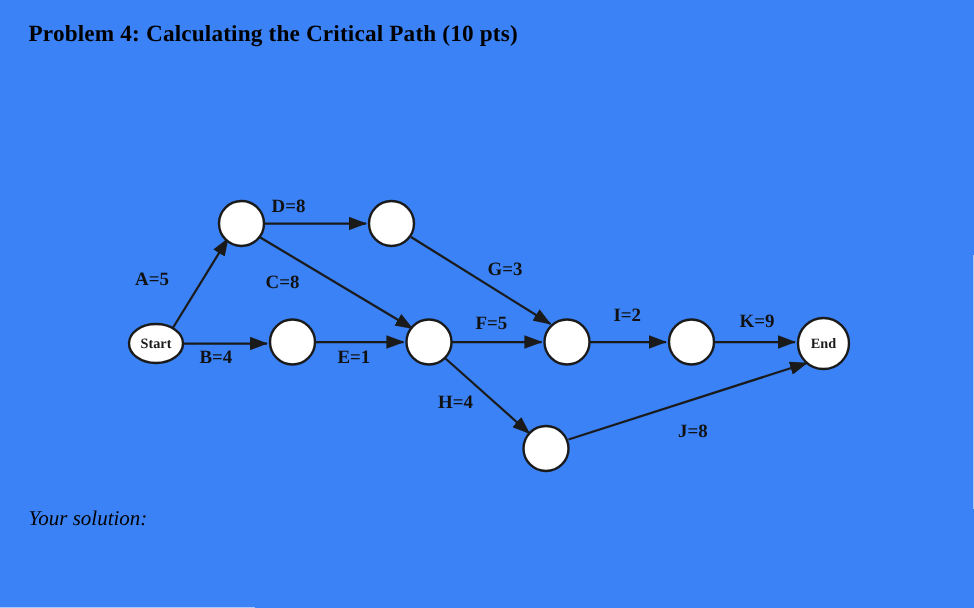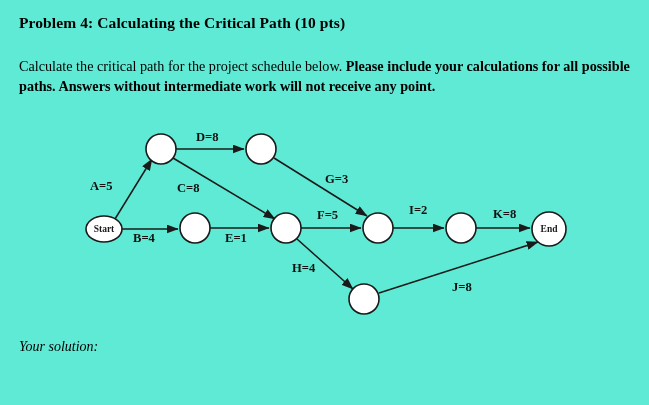--- a/index.html
+++ b/index.html
@@ -9,21 +9,21 @@
   }
   body {
     font-family: "Liberation Serif", "DejaVu Serif", serif;
     color: #000000;
   }
   #page {
     position: relative;
     width: 649px;
     height: 405px;
     overflow: hidden;
-    background: #5eead4;
+    background: #3b82f6;
   }
   .title {
     position: absolute;
     left: 19px;
     top: 14px;
     font-size: 15.5px;
     font-weight: bold;
     letter-spacing: 0.1px;
     white-space: nowrap;
   }
@@ -86,23 +86,20 @@
     white-space: nowrap;
   }
 </style>
 </head>
 <body>
 
 <div id="page">
 
   <div class="title">Problem 4: Calculating the Critical Path (10 pts)</div>
 
-  <div class="prompt">
-    <span class="normal">Calculate the critical path for the project schedule below. </span><span class="bold">Please include your calculations for all possible paths. Answers without intermediate work will not receive any point.</span>
-  </div>
 
   <svg id="diagram" viewBox="0 0 649 405" xmlns="http://www.w3.org/2000/svg">
     <defs>
       <marker id="arrowhead" markerWidth="8" markerHeight="6" refX="7.6" refY="3" orient="auto" markerUnits="strokeWidth">
         <path d="M0,0 L8,3 L0,6 z" fill="#1a1a1a"></path>
       </marker>
     </defs>
 
     <g>
       <line class="edge-line" x1="115" y1="219" x2="152" y2="159" marker-end="url(#arrowhead)"></line>
@@ -131,26 +128,26 @@
       <circle class="node-circle" cx="364" cy="299" r="15"></circle>
 
       <circle class="terminal-shape" cx="549" cy="229" r="17"></circle>
       <text class="terminal-text" x="549" y="230">End</text>
     </g>
   </svg>
 
   <div>
     <div class="edge-label" style="left:90px; top:180px;">A=5</div>
     <div class="edge-label" style="left:133px; top:232px;">B=4</div>
-    <div class="edge-label" style="left:196px; top:131px;">D=8</div>
+    <div class="edge-label" style="left:181px; top:131px;">D=8</div>
     <div class="edge-label" style="left:177px; top:182px;">C=8</div>
     <div class="edge-label" style="left:225px; top:232px;">E=1</div>
     <div class="edge-label" style="left:325px; top:173px;">G=3</div>
     <div class="edge-label" style="left:317px; top:209px;text-align:center;">F=5</div>
     <div class="edge-label" style="left:292px; top:262px;">H=4</div>
     <div class="edge-label" style="left:409px; top:204px;">I=2</div>
-    <div class="edge-label" style="left:493px; top:208px;">K=8</div>
+    <div class="edge-label" style="left:493px; top:208px;">K=9</div>
     <div class="edge-label" style="left:452px; top:281px;">J=8</div>
   </div>
 
   <div class="solution">Your solution:</div>
 
 </div>
 
 </body></html>

